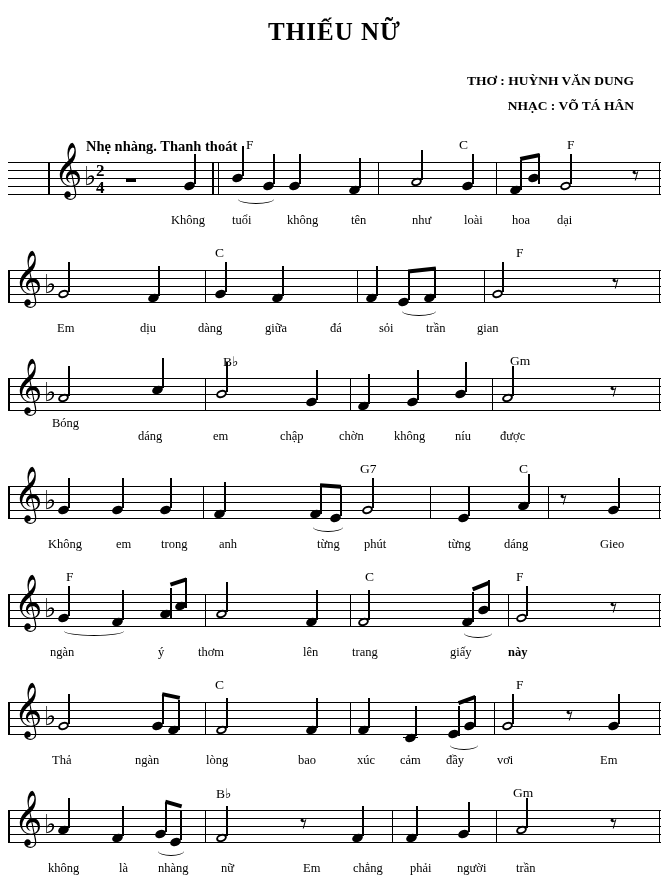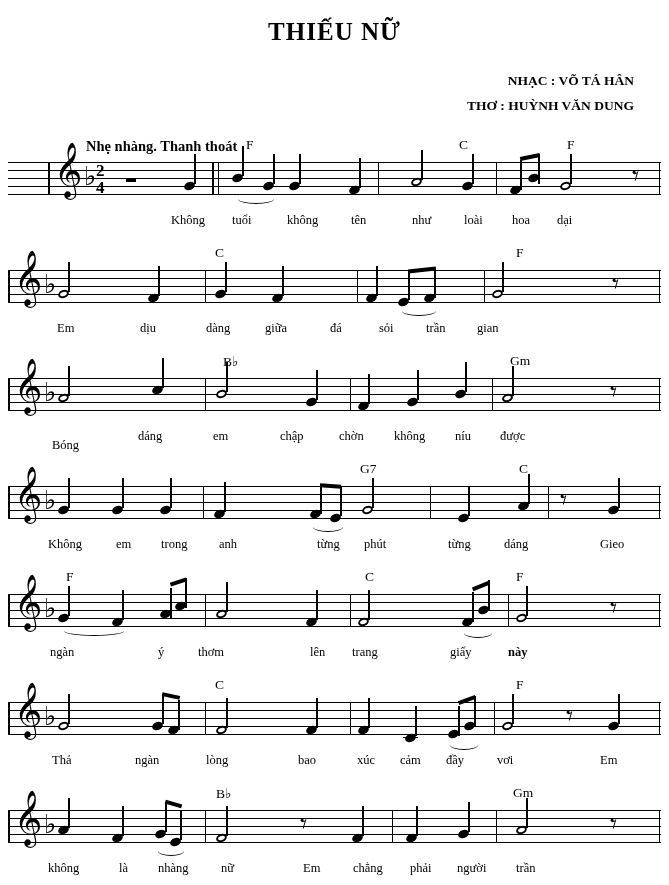--- a/index.html
+++ b/index.html
@@ -165,22 +165,22 @@
     background: #000;
     width: 15px;
   }
 </style>
 </head>
 <body>
 
 <div class="title">THIẾU NỮ</div>
 
 <div class="credits">
+  <div>THƠ : HUỲNH VĂN DUNG</div>
   <div>NHẠC : VÕ TÁ HÂN</div>
-  <div>THƠ : HUỲNH VĂN DUNG</div>
 </div>
 
 <div class="tempo">Nhẹ nhàng. Thanh thoát</div>
 
 <div class="system" style="margin-top:22px;">
   <div class="staff-wrap">
     <div class="staff">
       <div class="line"></div>
         <div class="line"></div>
         <div class="line"></div>
@@ -295,21 +295,21 @@
 
     <div class="rest-quarter" style="left:612px;top:22px;">𝄾</div>
 
     <div class="barline" style="left:659px;"></div>
 
     <div class="chord" style="left:215px;top:-3px;">C</div>
     <div class="chord" style="left:516px;top:-3px;">F</div>
 
     <div class="lyric" style="left:57px;top:73px;">Em</div>
     <div class="lyric" style="left:140px;top:73px;">dịu</div>
-    <div class="lyric" style="left:206px;top:73px;">dàng</div>
+    <div class="lyric" style="left:198px;top:73px;">dàng</div>
     <div class="lyric" style="left:265px;top:73px;">giữa</div>
     <div class="lyric" style="left:330px;top:73px;">đá</div>
     <div class="lyric" style="left:379px;top:73px;">sỏi</div>
     <div class="lyric" style="left:426px;top:73px;">trần</div>
     <div class="lyric" style="left:477px;top:73px;">gian</div>
   </div>
 </div>
 
 <div class="system">
   <div class="staff-wrap">
@@ -351,21 +351,21 @@
     <div class="note open" style="left:502px;top:38px;"></div>
     <div class="stem" style="left:512px;top:10px;"></div>
 
     <div class="rest-quarter" style="left:610px;top:22px;">𝄾</div>
 
     <div class="barline" style="left:659px;"></div>
 
     <div class="chord" style="left:223px;top:-3px;">B♭</div>
     <div class="chord" style="left:510px;top:-3px;">Gm</div>
 
-    <div class="lyric" style="left:52px;top:82px;">Bóng</div>
+    <div class="lyric" style="left:52px;top:60px;">Bóng</div>
     <div class="lyric" style="left:138px;top:73px;">dáng</div>
     <div class="lyric" style="left:213px;top:73px;">em</div>
     <div class="lyric" style="left:280px;top:73px;">chập</div>
     <div class="lyric" style="left:339px;top:73px;">chờn</div>
     <div class="lyric" style="left:394px;top:73px;">không</div>
     <div class="lyric" style="left:455px;top:73px;">níu</div>
     <div class="lyric" style="left:500px;top:73px;">được</div>
   </div>
 </div>
 
@@ -489,21 +489,21 @@
 
     <div class="barline" style="left:659px;"></div>
 
     <div class="chord" style="left:66px;top:-3px;">F</div>
     <div class="chord" style="left:365px;top:-3px;">C</div>
     <div class="chord" style="left:516px;top:-3px;">F</div>
 
     <div class="lyric" style="left:50px;top:73px;">ngàn</div>
     <div class="lyric" style="left:158px;top:73px;">ý</div>
     <div class="lyric" style="left:198px;top:73px;">thơm</div>
-    <div class="lyric" style="left:310px;top:73px;">lên</div>
+    <div class="lyric" style="left:303px;top:73px;">lên</div>
     <div class="lyric" style="left:352px;top:73px;">trang</div>
     <div class="lyric" style="left:450px;top:73px;">giấy</div>
     <div class="lyric" style="left:508px;top:73px;font-weight:bold;">này</div>
   </div>
 </div>
 
 <div class="system">
   <div class="staff-wrap">
     <div class="staff">
       <div class="line"></div>

